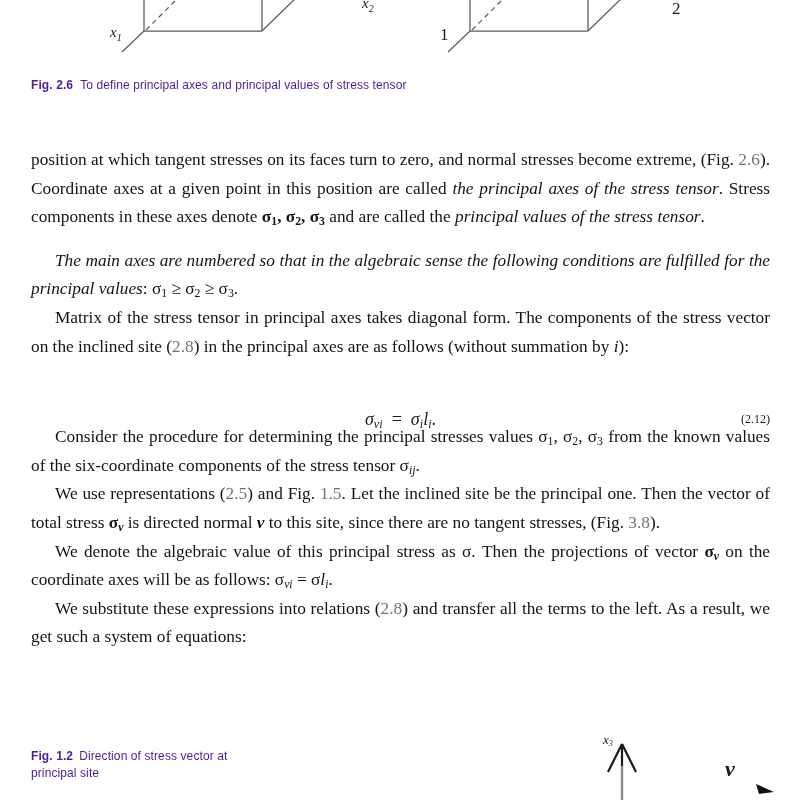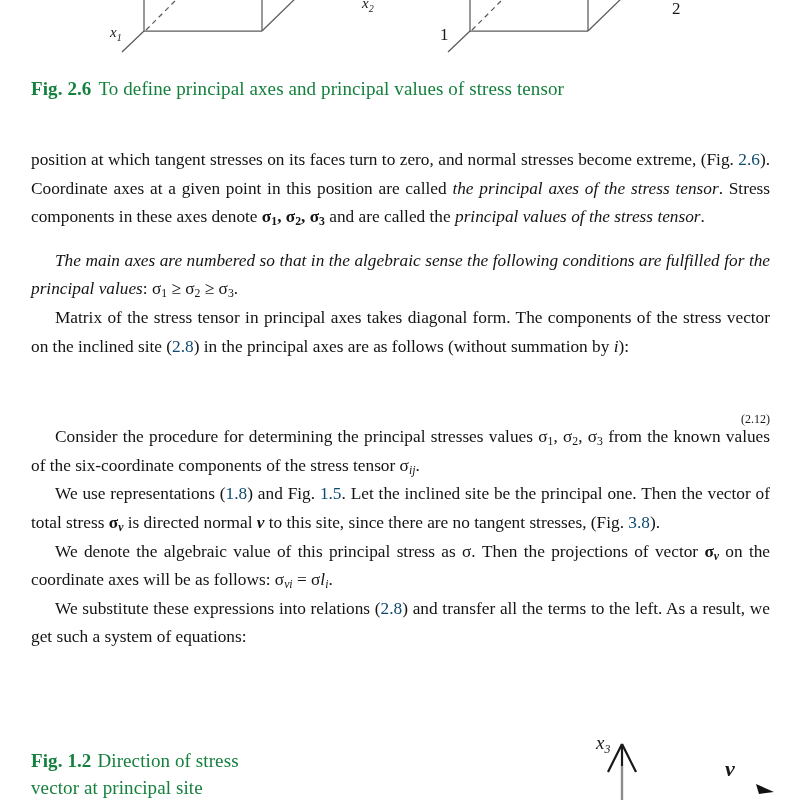--- a/index.html
+++ b/index.html
@@ -28,23 +28,23 @@
     left: 0;
     top: 0;
     width: 800px;
     height: 68px;
   }
   .fig-top svg { display: block; }
 
   
   .fig-caption {
     position: absolute;
-    font-family: Liberation Serif, serif;
-    font-size: 19px;
-    color: #15803d;
+    font-family: Liberation Sans, sans-serif;
+    font-size: 12px;
+    color: #4c1d95;
     letter-spacing: .1px;
   }
   .fig-caption .fig-label {
     font-weight: bold;
   }
   .fig-caption .fig-text {
     margin-left: 7px;
   }
   #fig-caption-26 {
     left: 31px;
@@ -72,21 +72,21 @@
     line-height: 28.6px;
     text-align: justify;
     text-justify: inter-word;
     color: #141414;
     hyphens: none;
   }
   p.para.indent { text-indent: 24px; }
   p.para.ital { font-style: italic; margin-top: 15px; }
 
   .lnk {
-    color: #0c4a6e;
+    color: #737373;
   }
   i, .it { font-style: italic; }
   .bld { font-weight: bold; }
 
   
   sub {
     font-size: .68em;
     line-height: 0;
     vertical-align: -.28em;
   }
@@ -124,23 +124,23 @@
     position: absolute;
     left: 560px;
     top: 726px;
     width: 240px;
     height: 74px;
     overflow: hidden;
   }
   .fig-bottom svg { display: block; }
   .axis-label-x3 {
     position: absolute;
-    left: 36px;
+    left: 43px;
     top: 6px;
-    font-size: 19px;
+    font-size: 13px;
     font-style: italic;
     font-family: "Liberation Serif", "DejaVu Serif", serif;
   }
   .axis-label-x3 sub { font-size: .62em; vertical-align: -.3em; }
   .nu-label {
     position: absolute;
     left: 165px;
     top: 30px;
     font-size: 22px;
     font-weight: bold;
@@ -190,28 +190,31 @@
     <p class="para">position at which tangent stresses on its faces turn to zero, and normal stresses become extreme, (Fig.&nbsp;<span class="lnk">2.6</span>). Coordinate axes at a given point in this position are called <i>the principal axes of the stress tensor</i>. Stress components in these axes denote <span class="sig">σ<sub>1</sub>, σ<sub>2</sub>, σ<sub>3</sub></span> and are called the <i>principal values of the stress tensor</i>.</p>
 
     <p class="para indent ital">The main axes are numbered so that in the algebraic sense the following conditions are fulfilled for the principal values<span style="font-style:normal">: σ<sub>1</sub> ≥ σ<sub>2</sub> ≥ σ<sub>3</sub>.</span></p>
 
     <p class="para indent">Matrix of the stress tensor in principal axes takes diagonal form. The components of the stress vector on the inclined site (<span class="lnk">2.8</span>) in the principal axes are as follows (without summation by <i>i</i>):</p>
 
     <div style="height:62px"></div>
 
     <p class="para indent">Consider the procedure for determining the principal stresses values σ<sub>1</sub>, σ<sub>2</sub>, σ<sub>3</sub> from the known values of the six-coordinate components of the stress tensor σ<sub><i>ij</i></sub>.</p>
 
-    <p class="para indent">We use representations (<span class="lnk">1.8</span>) and Fig.&nbsp;<span class="lnk">1.5</span>. Let the inclined site be the principal one. Then the vector of total stress <span class="bld">σ<sub><i>ν</i></sub></span> is directed normal <span class="bld"><i>ν</i></span> to this site, since there are no tangent stresses, (Fig.&nbsp;<span class="lnk">3.8</span>).</p>
+    <p class="para indent">We use representations (<span class="lnk">2.5</span>) and Fig.&nbsp;<span class="lnk">1.5</span>. Let the inclined site be the principal one. Then the vector of total stress <span class="bld">σ<sub><i>ν</i></sub></span> is directed normal <span class="bld"><i>ν</i></span> to this site, since there are no tangent stresses, (Fig.&nbsp;<span class="lnk">3.8</span>).</p>
 
     <p class="para indent">We denote the algebraic value of this principal stress as σ. Then the projections of vector <span class="bld">σ<sub><i>ν</i></sub></span> on the coordinate axes will be as follows: σ<sub><i>νi</i></sub> = σ<i>l</i><sub><i>i</i></sub>.</p>
 
     <p class="para indent">We substitute these expressions into relations (<span class="lnk">2.8</span>) and transfer all the terms to the left. As a result, we get such a system of equations:</p>
   </div>
 
   <div class="equation-row">
+    <div class="equation-body">
+      <span class="eqvar">σ</span><sub><i>νi</i></sub> &nbsp;=&nbsp; <span class="eqvar">σ</span><sub><i>i</i></sub><i>l</i><sub><i>i</i></sub>.
+    </div>
     <div class="equation-number">(2.12)</div>
   </div>
 
   <div class="fig-caption" id="fig-caption-27">
     <span class="fig-label">Fig. 1.2</span><span class="fig-text">Direction of stress vector at principal site</span>
   </div>
 
   <div class="fig-bottom">
     <svg width="240" height="74" viewBox="0 0 240 74" xmlns="http://www.w3.org/2000/svg">
       <g stroke="#1a1a1a" fill="none">

